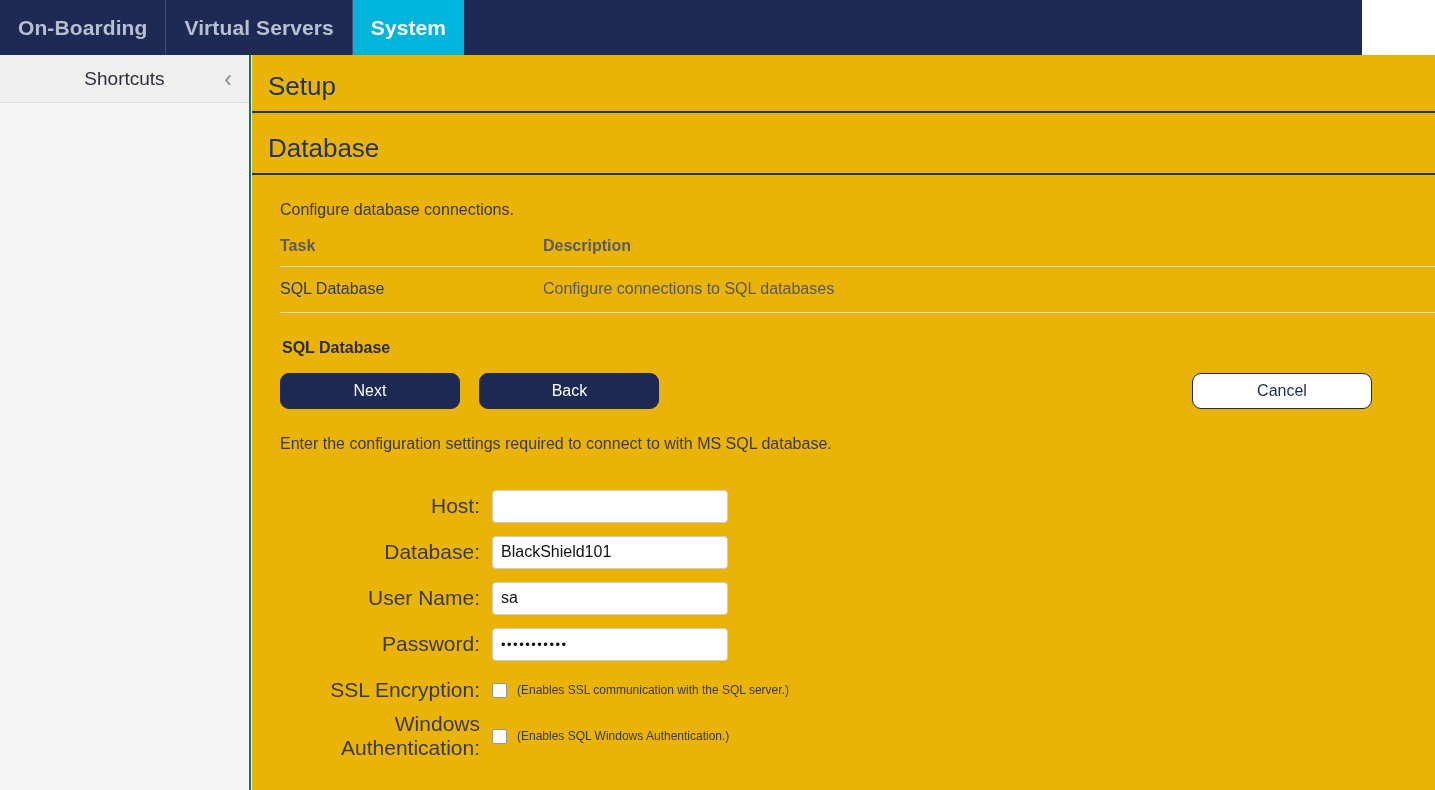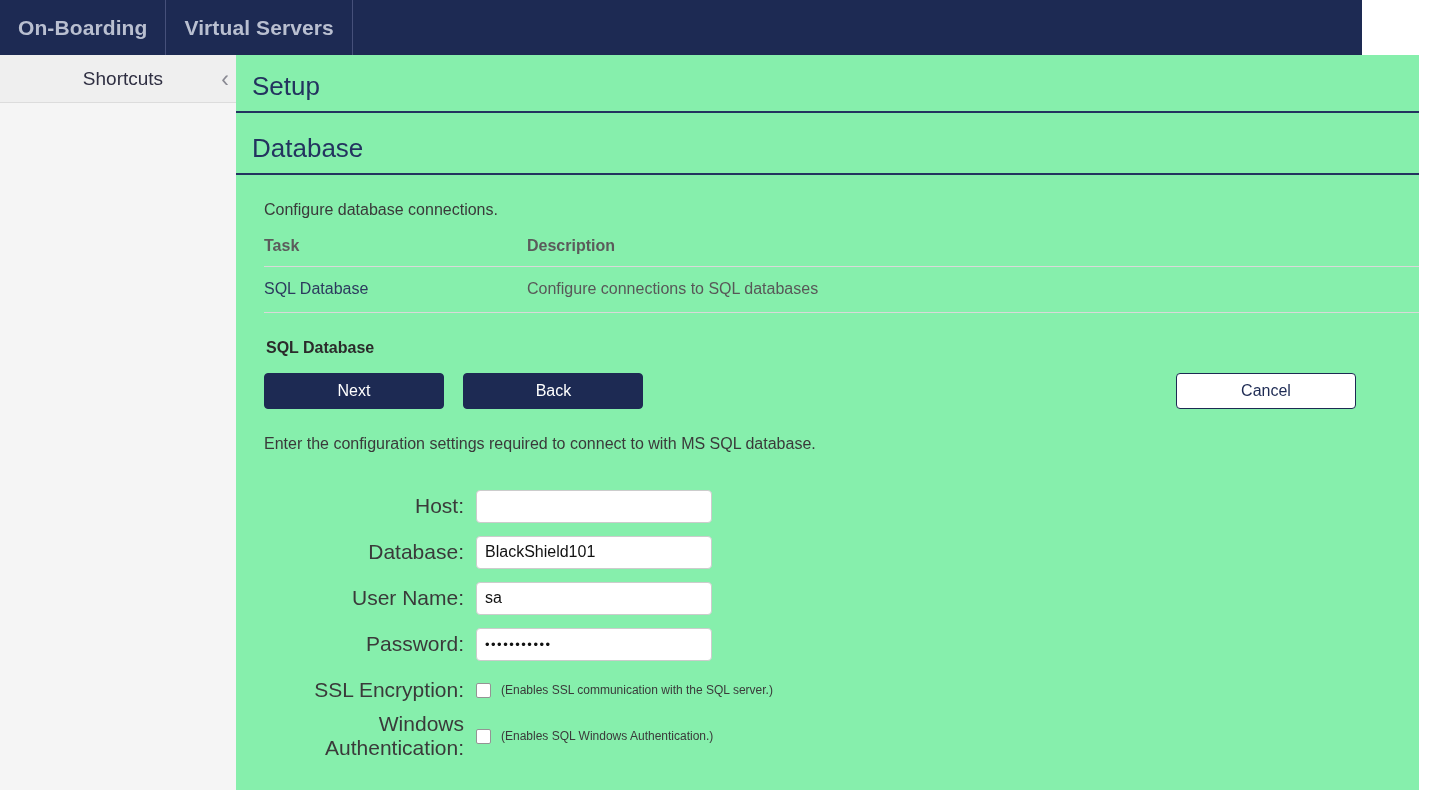--- a/index.html
+++ b/index.html
@@ -34,21 +34,21 @@
     color: #ffffff;
     border-right: none;
   }
   .nav-rest { flex: 1; }
 
   
   .sidebar {
     position: absolute; top: 55px; left: 0;
     width: 251px; height: 735px;
     background: #f5f5f5;
-    border-right: 5px solid #0f766e;
+    border-right: 2px solid #0f766e;
   }
   .sidebar-head {
     position: relative;
     height: 48px;
     background: #efefef;
     border-bottom: 1px solid #dcdcdc;
     display: flex; align-items: center; justify-content: center;
     cursor: pointer;
   }
   .sidebar-head-label {
@@ -60,23 +60,23 @@
     transform: translateY(-50%);
     line-height: 1;
     color: #8a8a93;
     font-size: 23px;
     cursor: pointer;
   }
   .sidebar-body { height: 686px; }
 
   
   .content {
-    position: absolute; top: 55px; left: 236px;
+    position: absolute; top: 55px; left: 252px;
     width: 1183px; height: 735px;
-    background: #86efac;
+    background: #eab308;
   }
   .page-title, .section-title {
     color: #23335f;
     font-weight: normal;
     padding: 0 0 9px 16px;
     border-bottom: 2px solid #23335f;
     margin: 0;
   }
   .page-title { font-size: 26px; padding-top: 16px; }
   .section-title { font-size: 26px; padding-top: 20px; }
@@ -122,21 +122,21 @@
   .button-row {
     position: relative;
     margin-top: 16px;
     height: 36px;
     width: 1092px;
   }
   .btn {
     font-family: "Liberation Sans", sans-serif;
     font-size: 16px;
     height: 36px;
-    border-radius: 4px;
+    border-radius: 9px;
     cursor: pointer;
     display: inline-flex; align-items: center; justify-content: center;
   }
   .btn-primary {
     background: #1d2a53;
     color: #ffffff;
     border: 1px solid #1d2a53;
     width: 180px;
     margin-right: 15px;
   }
@@ -201,20 +201,23 @@
 </style>
 </head>
 <body>
 
 <div class="navbar">
   <div class="nav-tab">
     <span>On-Boarding</span>
   </div>
   <div class="nav-tab">
     <span>Virtual Servers</span>
+  </div>
+  <div class="nav-tab active">
+    <span>System</span>
   </div>
   <div class="nav-rest"></div>
 </div>
 
 <div class="sidebar">
   <div class="sidebar-head">
     <span class="sidebar-head-label">Shortcuts</span>
     <span class="collapse-chevron">‹</span>
   </div>
   <div class="sidebar-body"></div>

